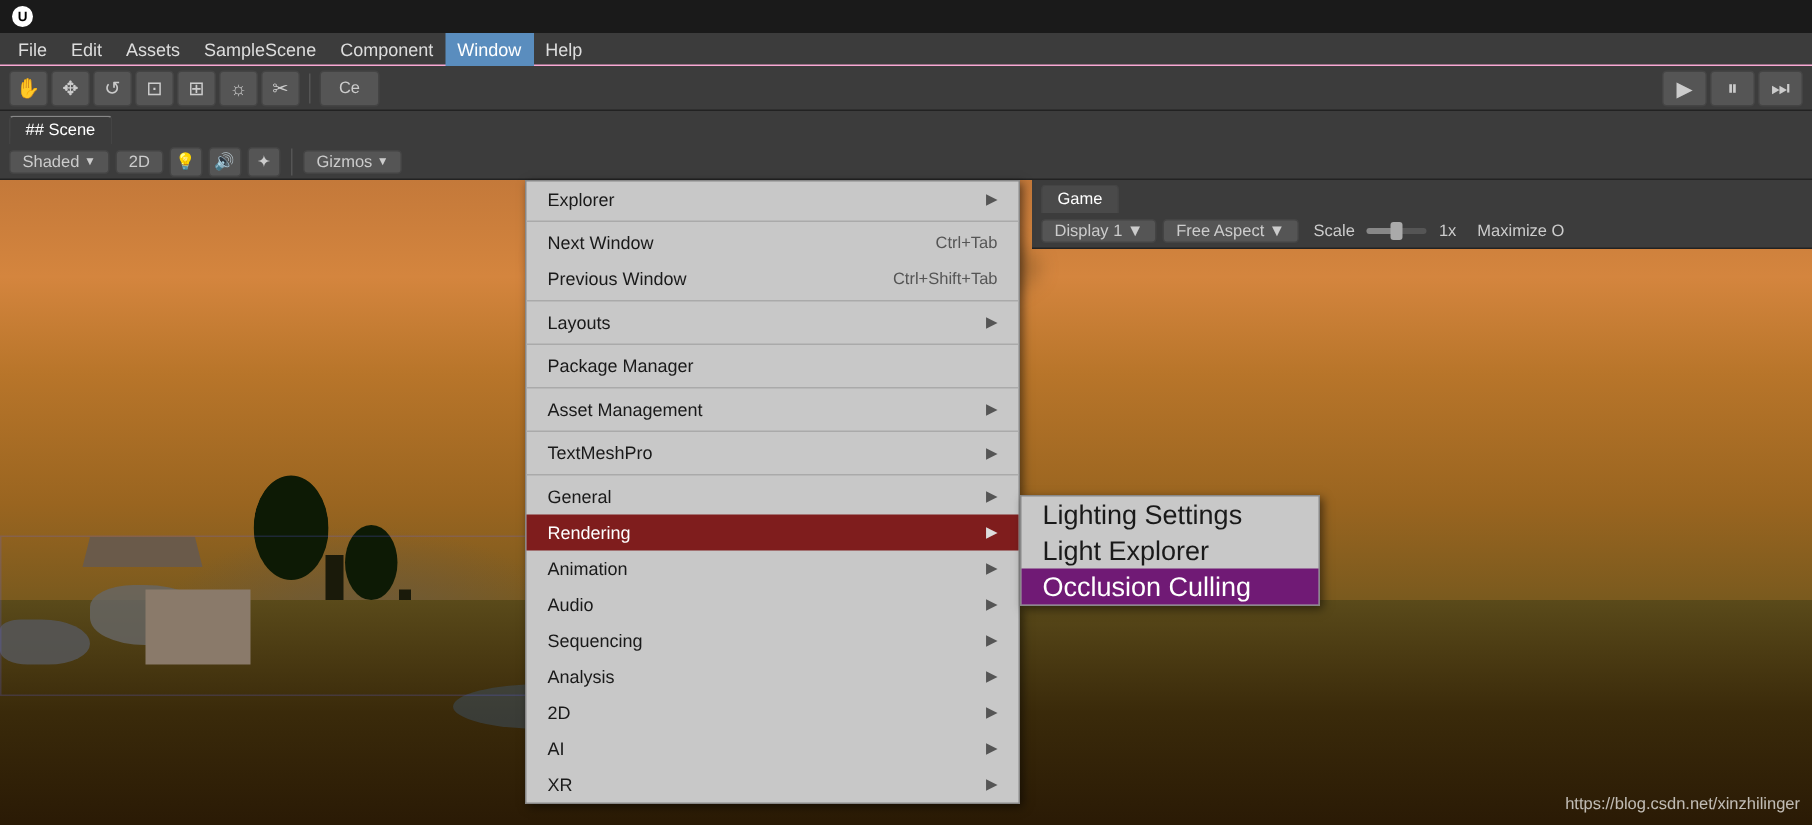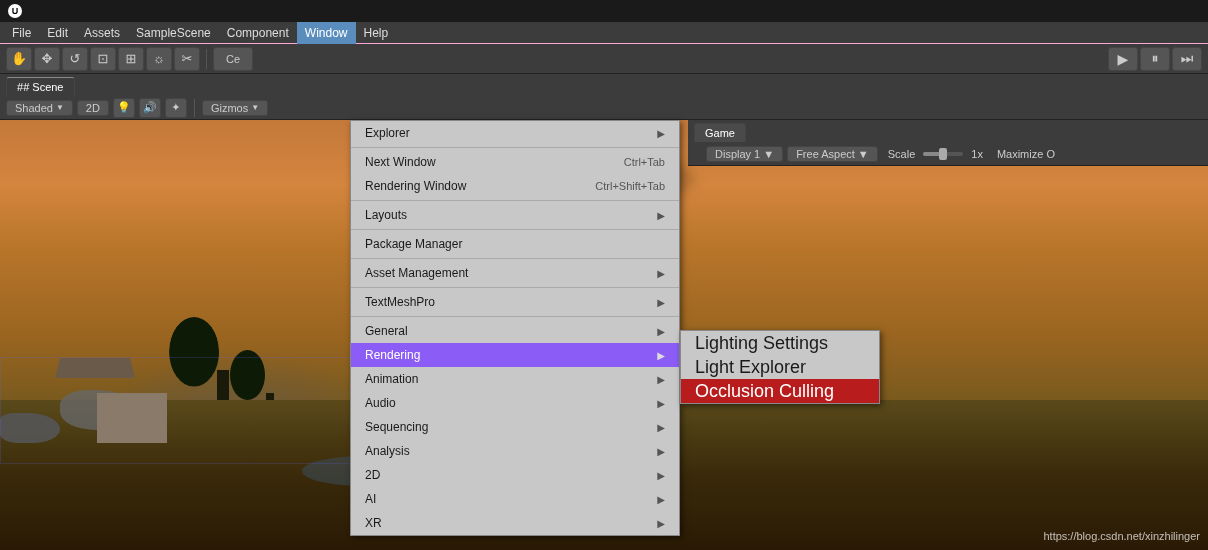--- a/index.html
+++ b/index.html
@@ -216,21 +216,21 @@
       padding: 5px 14px;
       color: #1a1a1a;
       font-size: 12px;
       cursor: pointer;
       display: flex;
       align-items: center;
       justify-content: space-between;
       height: 24px;
     }
     .dropdown-item.highlighted {
-      background: #8b5cf6;
+      background: #7f1d1d;
       color: #fff;
     }
     .dropdown-item .shortcut {
       color: #555;
       font-size: 11px;
     }
     .dropdown-item .arrow-right {
       font-size: 10px;
       color: #555;
     }
@@ -257,21 +257,21 @@
     .submenu-item {
       padding: 5px 14px;
       color: #1a1a1a;
       font-size: 18px;
       cursor: pointer;
       display: flex;
       align-items: center;
       height: 24px;
     }
     .submenu-item.highlighted {
-      background: #b91c1c;
+      background: #701a75;
       color: #fff;
     }
 
     
     #game-tab-bar {
       position: absolute;
       top: 0;
       right: 0;
       height: 22px;
       width: 520px;
@@ -299,21 +299,21 @@
     
     #game-controls {
       position: absolute;
       top: 22px;
       right: 0;
       height: 24px;
       width: 520px;
       background: #3c3c3c;
       display: flex;
       align-items: center;
-      padding: 0 18px;
+      padding: 0 6px;
       gap: 4px;
       border-bottom: 1px solid #222;
       z-index: 50;
     }
     .game-ctrl-btn {
       padding: 1px 8px;
       background: #555;
       border: 1px solid #444;
       border-radius: 3px;
       color: #ccc;
@@ -449,21 +449,21 @@
       <div class="dropdown-item">
         <span>Explorer</span>
         <span class="arrow-right">▶</span>
       </div>
       <div class="dropdown-separator"></div>
       <div class="dropdown-item">
         <span>Next Window</span>
         <span class="shortcut">Ctrl+Tab</span>
       </div>
       <div class="dropdown-item">
-        <span>Rendering Window</span>
+        <span>Previous Window</span>
         <span class="shortcut">Ctrl+Shift+Tab</span>
       </div>
       <div class="dropdown-separator"></div>
       <div class="dropdown-item">
         <span>Layouts</span>
         <span class="arrow-right">▶</span>
       </div>
       <div class="dropdown-separator"></div>
       <div class="dropdown-item">
         <span>Package Manager</span>

